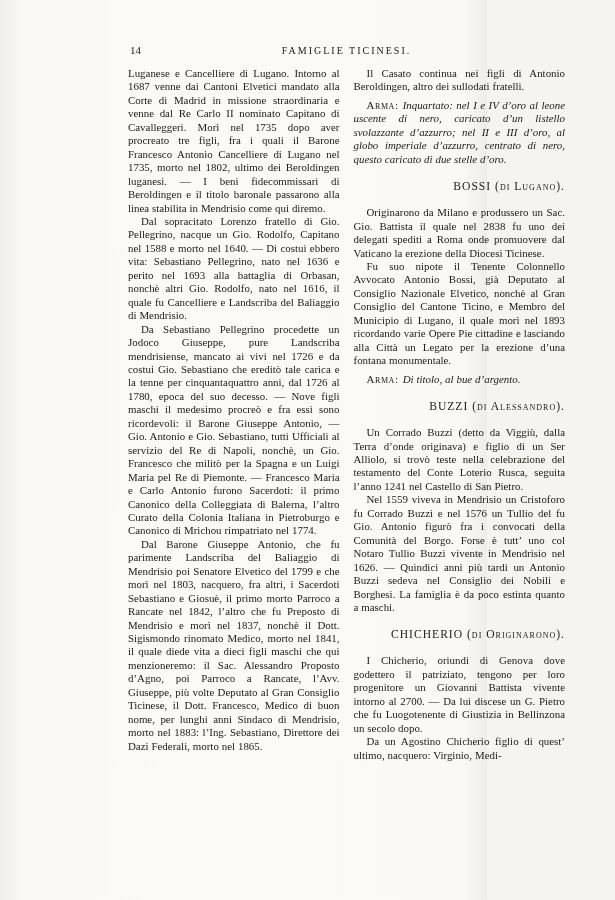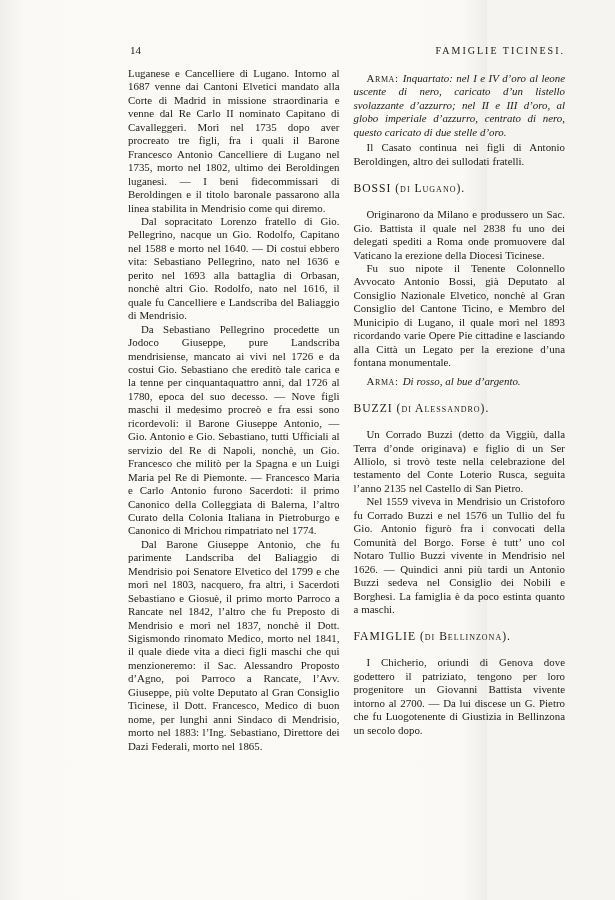--- a/index.html
+++ b/index.html
@@ -15,21 +15,21 @@
   .scan {
     position:absolute; left:0; top:0; width:487px; height:900px;
     background:linear-gradient(90deg,#efeeeb 0%,#faf9f6 5%,#fbfaf7 50%,#faf9f6 95%,#eeedea 100%);
   }
   .page-head {
     position:absolute; left:128px; top:44px; width:437px; height:15px;
     font-size:11px;
   }
   .page-number { position:absolute; left:2px; top:0; font-size:11px; }
   .running-header {
-    position:absolute; left:0; right:0; top:1px; text-align:right;
+    position:absolute; left:0; right:0; top:1px; text-align:center;
     font-size:10px; letter-spacing:2px;
   }
   .columns {
     position:absolute; left:128px; top:67px; width:437px;
     display:flex; gap:14px;
   }
   .column { width:212px; }
   .para {
     font-size:10.9px;
     line-height:13.45px;
@@ -37,21 +37,21 @@
     text-indent:13px;
     hyphens:auto;
     -webkit-hyphens:auto;
     word-spacing:0.2px;
   }
   .para.no-indent { text-indent:0; }
   .para.arma { margin-top:5px; margin-bottom:2px; }
   .arma .sc { font-variant:small-caps; letter-spacing:0.6px; margin-right:4px; }
   .arma .it { font-style:italic; }
   .section-heading {
-    text-align:left;
+    text-align:right;
     font-weight:400;
     font-variant:small-caps;
     font-size:11.6px;
     letter-spacing:1px;
     margin:14px 0 13px;
   }
 </style>
 </head>
 <body>
 
@@ -61,26 +61,27 @@
     <span class="running-header">FAMIGLIE TICINESI.</span>
   </div>
   <div class="columns">
     <div class="column" id="col-left">
         <p class="para no-indent">Luganese e Cancelliere di Lugano. Intorno al 1687 venne dai Cantoni Elvetici mandato alla Corte di Madrid in missione straordinaria e venne dal Re Carlo II nominato Capitano di Cavalleggeri. Morì nel 1735 dopo aver procreato tre figli, fra i quali il Barone Francesco Antonio Cancelliere di Lugano nel 1735, morto nel 1802, ultimo dei Beroldingen luganesi. — I beni fidecommissari di Beroldingen e il titolo baronale passarono alla linea stabilita in Mendrisio come qui diremo.</p>
         <p class="para">Dal sopracitato Lorenzo fratello di Gio. Pellegrino, nacque un Gio. Rodolfo, Capitano nel 1588 e morto nel 1640. — Di costui ebbero vita: Sebastiano Pellegrino, nato nel 1636 e perito nel 1693 alla battaglia di Orbasan, nonchè altri Gio. Rodolfo, nato nel 1616, il quale fu Cancelliere e Landscriba del Baliaggio di Mendrisio.</p>
         <p class="para">Da Sebastiano Pellegrino procedette un Jodoco Giuseppe, pure Landscriba mendrisiense, mancato ai vivi nel 1726 e da costui Gio. Sebastiano che ereditò tale carica e la tenne per cinquantaquattro anni, dal 1726 al 1780, epoca del suo decesso. — Nove figli maschi il medesimo procreò e fra essi sono ricordevoli: il Barone Giuseppe Antonio, — Gio. Antonio e Gio. Sebastiano, tutti Ufficiali al servizio del Re di Napoli, nonchè, un Gio. Francesco che militò per la Spagna e un Luigi Maria pel Re di Piemonte. — Francesco Maria e Carlo Antonio furono Sacerdoti: il primo Canonico della Colleggiata di Balerna, l’altro Curato della Colonia Italiana in Pietroburgo e Canonico di Mrichou rimpatriato nel 1774.</p>
         <p class="para">Dal Barone Giuseppe Antonio, che fu parimente Landscriba del Baliaggio di Mendrisio poi Senatore Elvetico del 1799 e che morì nel 1803, nacquero, fra altri, i Sacerdoti Sebastiano e Giosuè, il primo morto Parroco a Rancate nel 1842, l’altro che fu Preposto di Mendrisio e morì nel 1837, nonchè il Dott. Sigismondo rinomato Medico, morto nel 1841, il quale diede vita a dieci figli maschi che qui menzioneremo: il Sac. Alessandro Proposto d’Agno, poi Parroco a Rancate, l’Avv. Giuseppe, più volte Deputato al Gran Consiglio Ticinese, il Dott. Francesco, Medico di buon nome, per lunghi anni Sindaco di Mendrisio, morto nel 1883: l’Ing. Sebastiano, Direttore dei Dazi Federali, morto nel 1865.</p>
       </div>
     <div class="column" id="col-right">
+        <p class="para">Il Casato continua nei figli di Antonio Beroldingen, altro dei sullodati fratelli.</p>
         <p class="para arma"><span class="sc">Arma:</span><span class="it">Inquartato: nel I e IV d’oro al leone uscente di nero, caricato d’un listello svolazzante d’azzurro; nel II e III d’oro, al globo imperiale d’azzurro, centrato di nero, questo caricato di due stelle d’oro.</span></p>
-        <p class="para">Il Casato continua nei figli di Antonio Beroldingen, altro dei sullodati fratelli.</p>
         <h3 class="section-heading">BOSSI (di Lugano).</h3>
         <p class="para">Originarono da Milano e produssero un Sac. Gio. Battista il quale nel 2838 fu uno dei delegati spediti a Roma onde promuovere dal Vaticano la erezione della Diocesi Ticinese.</p>
         <p class="para">Fu suo nipote il Tenente Colonnello Avvocato Antonio Bossi, già Deputato al Consiglio Nazionale Elvetico, nonchè al Gran Consiglio del Cantone Ticino, e Membro del Municipio di Lugano, il quale morì nel 1893 ricordando varie Opere Pie cittadine e lasciando alla Città un Legato per la erezione d’una fontana monumentale.</p>
-        <p class="para arma"><span class="sc">Arma:</span><span class="it">Di rosso, al bue d’argento.</span></p>
+        <p class="para arma"><span class="sc">Arma:</span><span class="it">Di titolo, al bue d’argento.</span></p>
         <h3 class="section-heading">BUZZI (di Alessandro).</h3>
-        <p class="para">Un Corrado Buzzi (detto da Viggiù, dalla Terra d’onde originava) e figlio di un Ser Alliolo, si trovò teste nella celebrazione del testamento del Conte Loterio Rusca, seguita l’anno 2135 nel Castello di San Pietro.</p>
+        <p class="para">Un Corrado Buzzi (detto da Viggiù, dalla Terra d’onde originava) e figlio di un Ser Alliolo, si trovò teste nella celebrazione del testamento del Conte Loterio Rusca, seguita l’anno 1241 nel Castello di San Pietro.</p>
         <p class="para">Nel 1559 viveva in Mendrisio un Cristoforo fu Corrado Buzzi e nel 1576 un Tullio del fu Gio. Antonio figurò fra i convocati della Comunità del Borgo. Forse è tutt’ uno col Notaro Tullio Buzzi vivente in Mendrisio nel 1626. — Quindici anni più tardi un Antonio Buzzi sedeva nel Consiglio dei Nobili e Borghesi. La famiglia è da poco estinta quanto a maschi.</p>
-        <h3 class="section-heading">FAMIGLIE (di Bellinzona).</h3>
+        <h3 class="section-heading">CHICHERIO (di Originarono).</h3>
         <p class="para">I Chicherio, oriundi di Genova dove godettero il patriziato, tengono per loro progenitore un Giovanni Battista vivente intorno al 2700. — Da lui discese un G. Pietro che fu Luogotenente di Giustizia in Bellinzona un secolo dopo.</p>
+        <p class="para">Da un Agostino Chicherio figlio di quest’ ultimo, nacquero: Virginio, Medi-</p>
       </div>
   </div>
 </div>
 
 </body></html>

